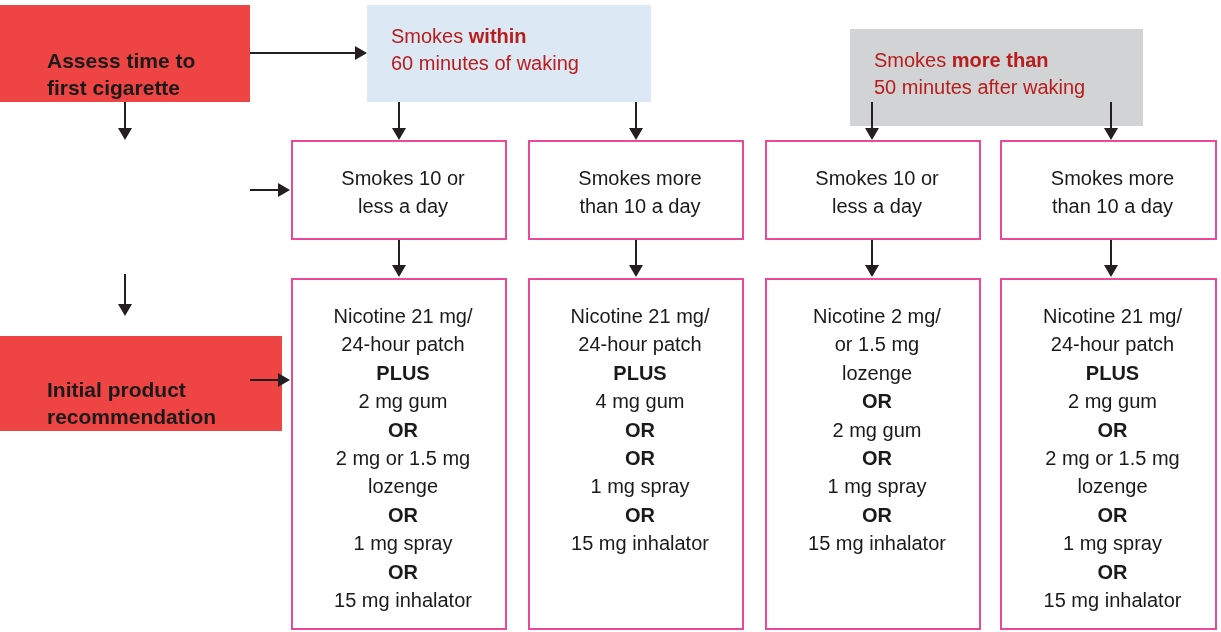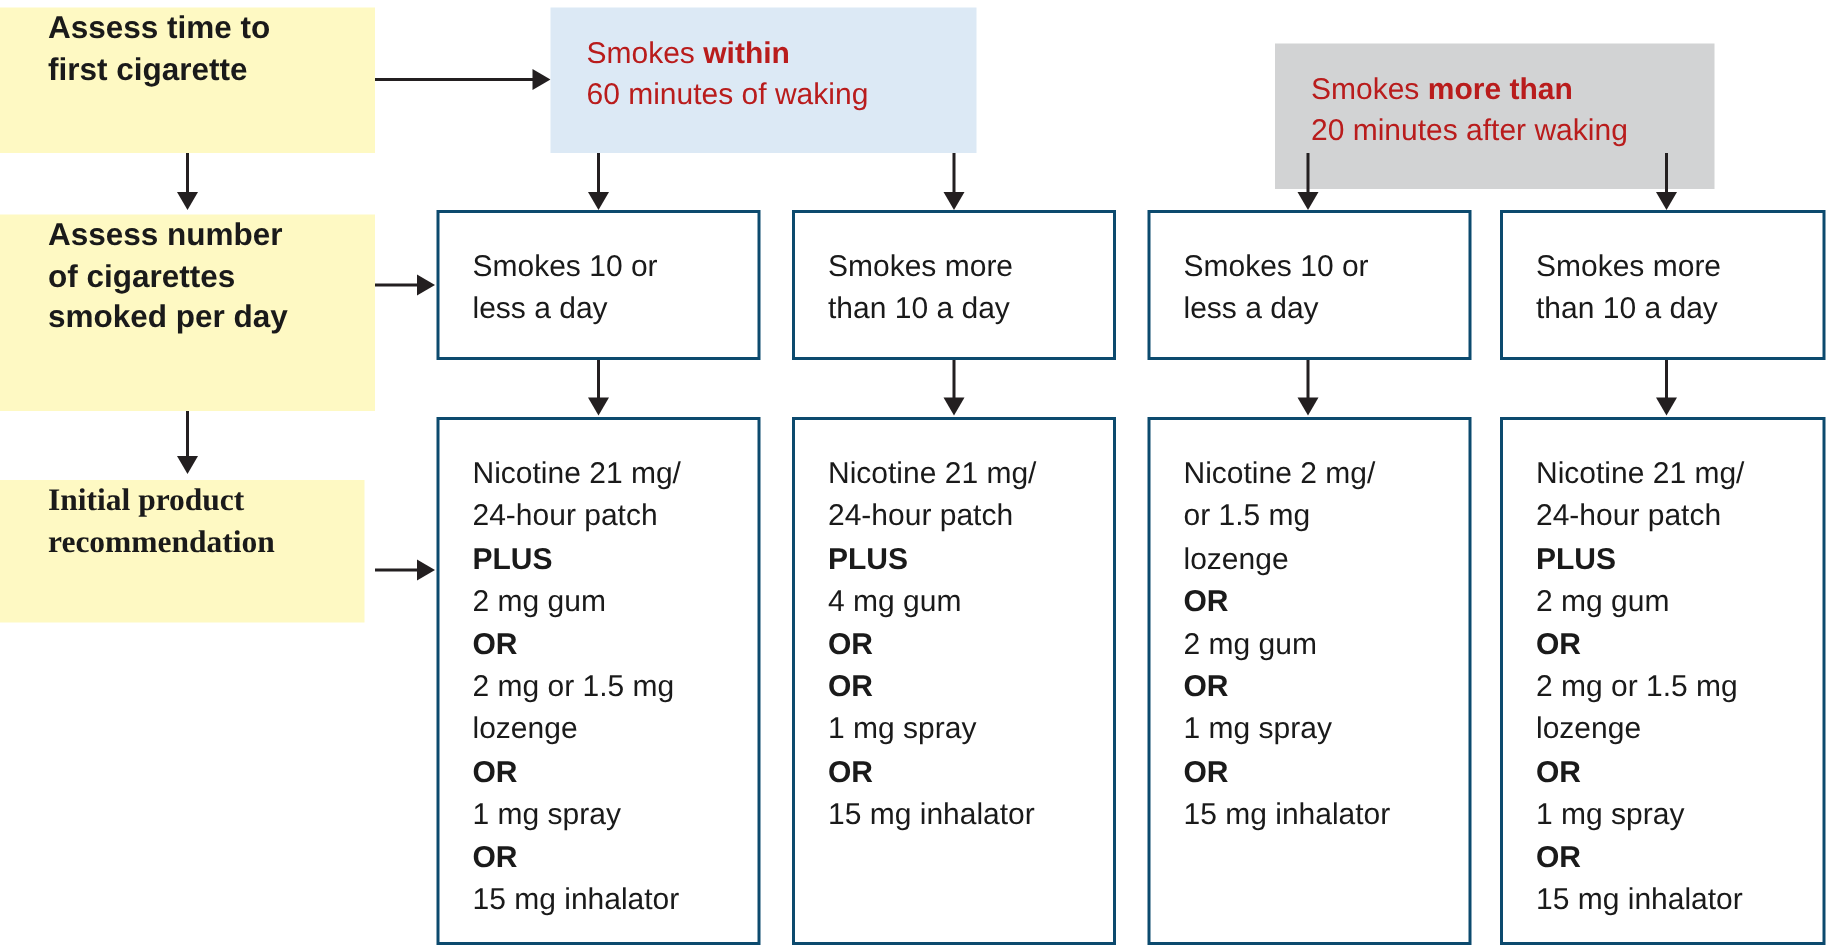--- a/index.html
+++ b/index.html
@@ -14,25 +14,25 @@
     position: relative;
     width: 1221px;
     height: 632px;
     background: #ffffff;
     overflow: hidden;
   }
 
   
   .stage-box {
     position: absolute;
-    background: #fef9c3;
+    background: #ef4444;
     box-sizing: border-box;
     display: flex;
-    align-items: flex-start;
-    padding-left: 32px;
+    align-items: flex-end;
+    padding-left: 47px;
     padding-right: 10px;
   }
   .stage-box .stage-text {
     font-weight: bold;
     font-size: 21px;
     line-height: 1.32;
     color: #1a1a1a;
     white-space: pre-line;
   }
 
@@ -51,23 +51,24 @@
     font-weight: bold;
   }
   .header-box .header-text .reg {
     font-weight: normal;
   }
 
   
   .col-box {
     position: absolute;
     box-sizing: border-box;
-    border: 2px solid #0c4a6e;
+    border: 2px solid #ec4899;
     background: #ffffff;
     padding: 22px 14px 10px 22px;
+    text-align: center;
   }
   .col-box .body-line {
     font-size: 20px;
     line-height: 1.42;
     color: #1a1a1a;
     white-space: pre-line;
   }
   .col-box .body-line.strong {
     font-weight: bold;
   }
@@ -103,27 +104,22 @@
 </head>
 <body>
 
 <div id="chart">
 
   <div class="stage-box" style="left:0px; top:5px; width:250px; height:97px;">
     <div class="stage-text">Assess time to
 first cigarette</div>
   </div>
 
-  <div class="stage-box" style="left:0px; top:143px; width:250px; height:131px;">
-    <div class="stage-text">Assess number
-of cigarettes
-smoked per day</div>
-  </div>
-
-  <div class="stage-box" style="left:0px; top:320px; width:243px; height:95px;font-family:Liberation Serif, serif;">
+
+  <div class="stage-box" style="left:0px; top:336px; width:282px; height:95px;">
     <div class="stage-text">Initial product
 recommendation</div>
   </div>
 
   <div class="vline" style="left:124px; top:102px; height:27px;"></div>
   <div class="arrow-down" style="left:118px; top:128px;"></div>
 
   <div class="vline" style="left:124px; top:274px; height:31px;"></div>
   <div class="arrow-down" style="left:118px; top:304px;"></div>
 
@@ -139,21 +135,21 @@
   <div class="header-box" style="left:367px; top:5px; width:284px; height:97px; background:#dce9f5;">
     <div class="header-text">
       <div><span class="reg">Smokes </span><span>within</span></div>
       <div><span class="reg">60 minutes of waking</span></div>
     </div>
   </div>
 
   <div class="header-box" style="left:850px; top:5px; width:293px; height:97px; background:#d2d3d4;margin-top:24px;">
     <div class="header-text">
       <div><span class="reg">Smokes </span><span>more than</span></div>
-      <div><span class="reg">20 minutes after waking</span></div>
+      <div><span class="reg">50 minutes after waking</span></div>
     </div>
   </div>
 
   <div class="vline" style="left:398px; top:102px; height:27px;"></div>
   <div class="arrow-down" style="left:392px; top:128px;"></div>
 
   <div class="vline" style="left:635px; top:102px; height:27px;"></div>
   <div class="arrow-down" style="left:629px; top:128px;"></div>
 
   <div class="vline" style="left:871px; top:102px; height:27px;"></div>

